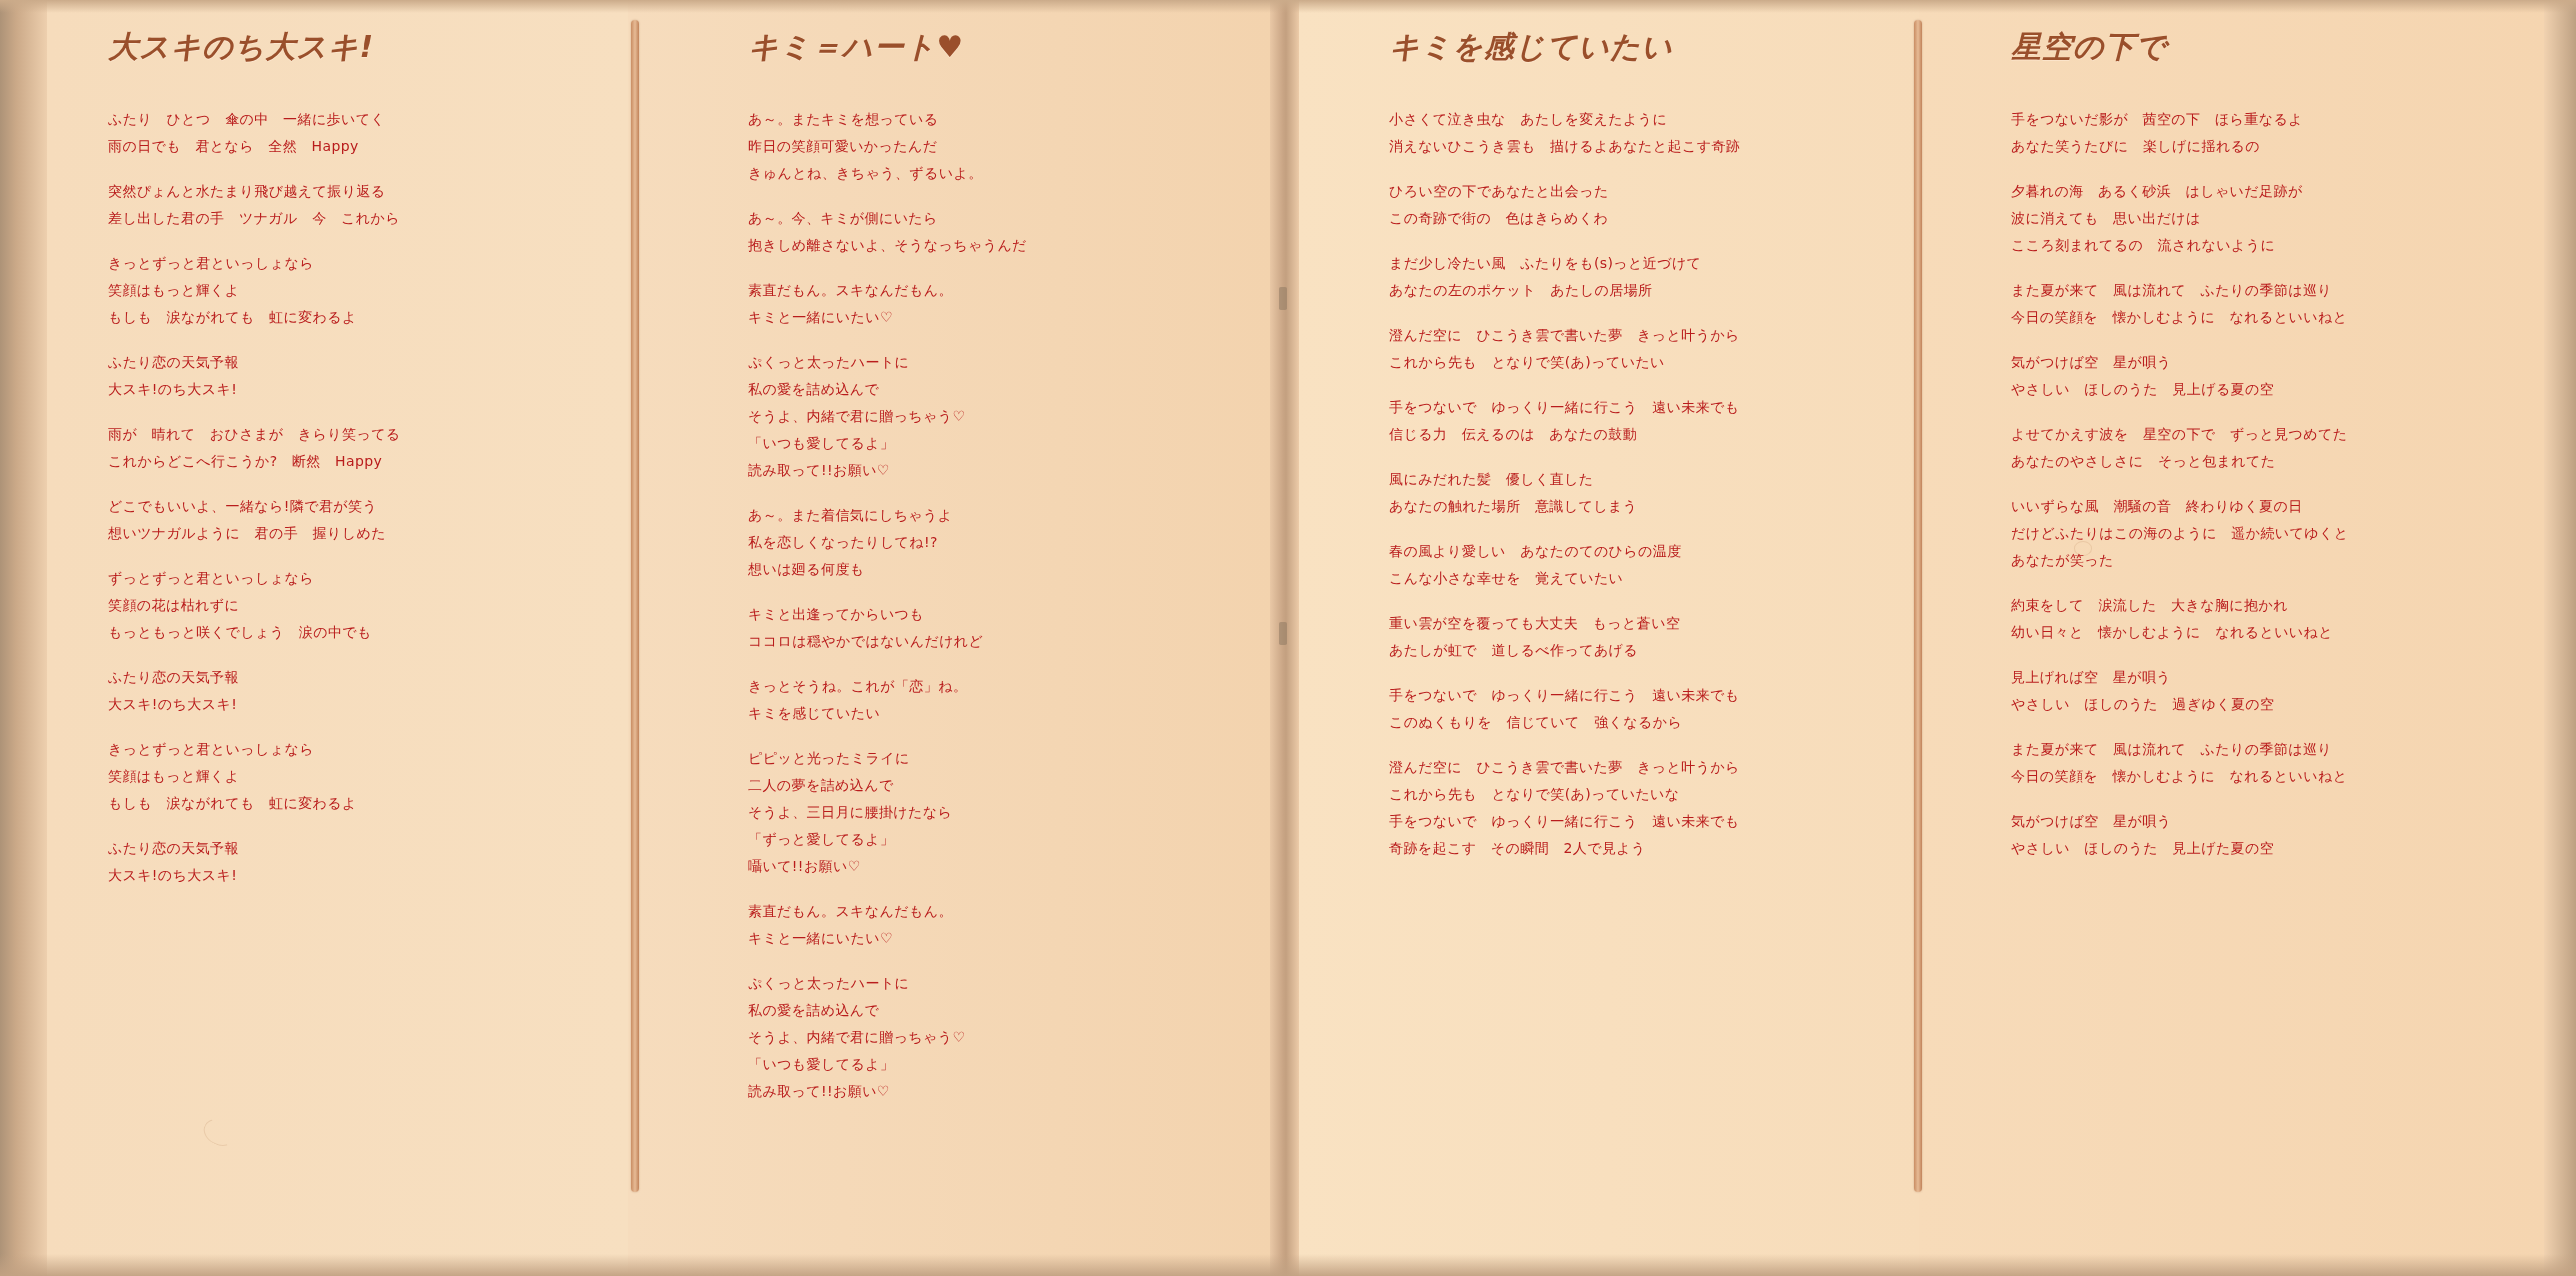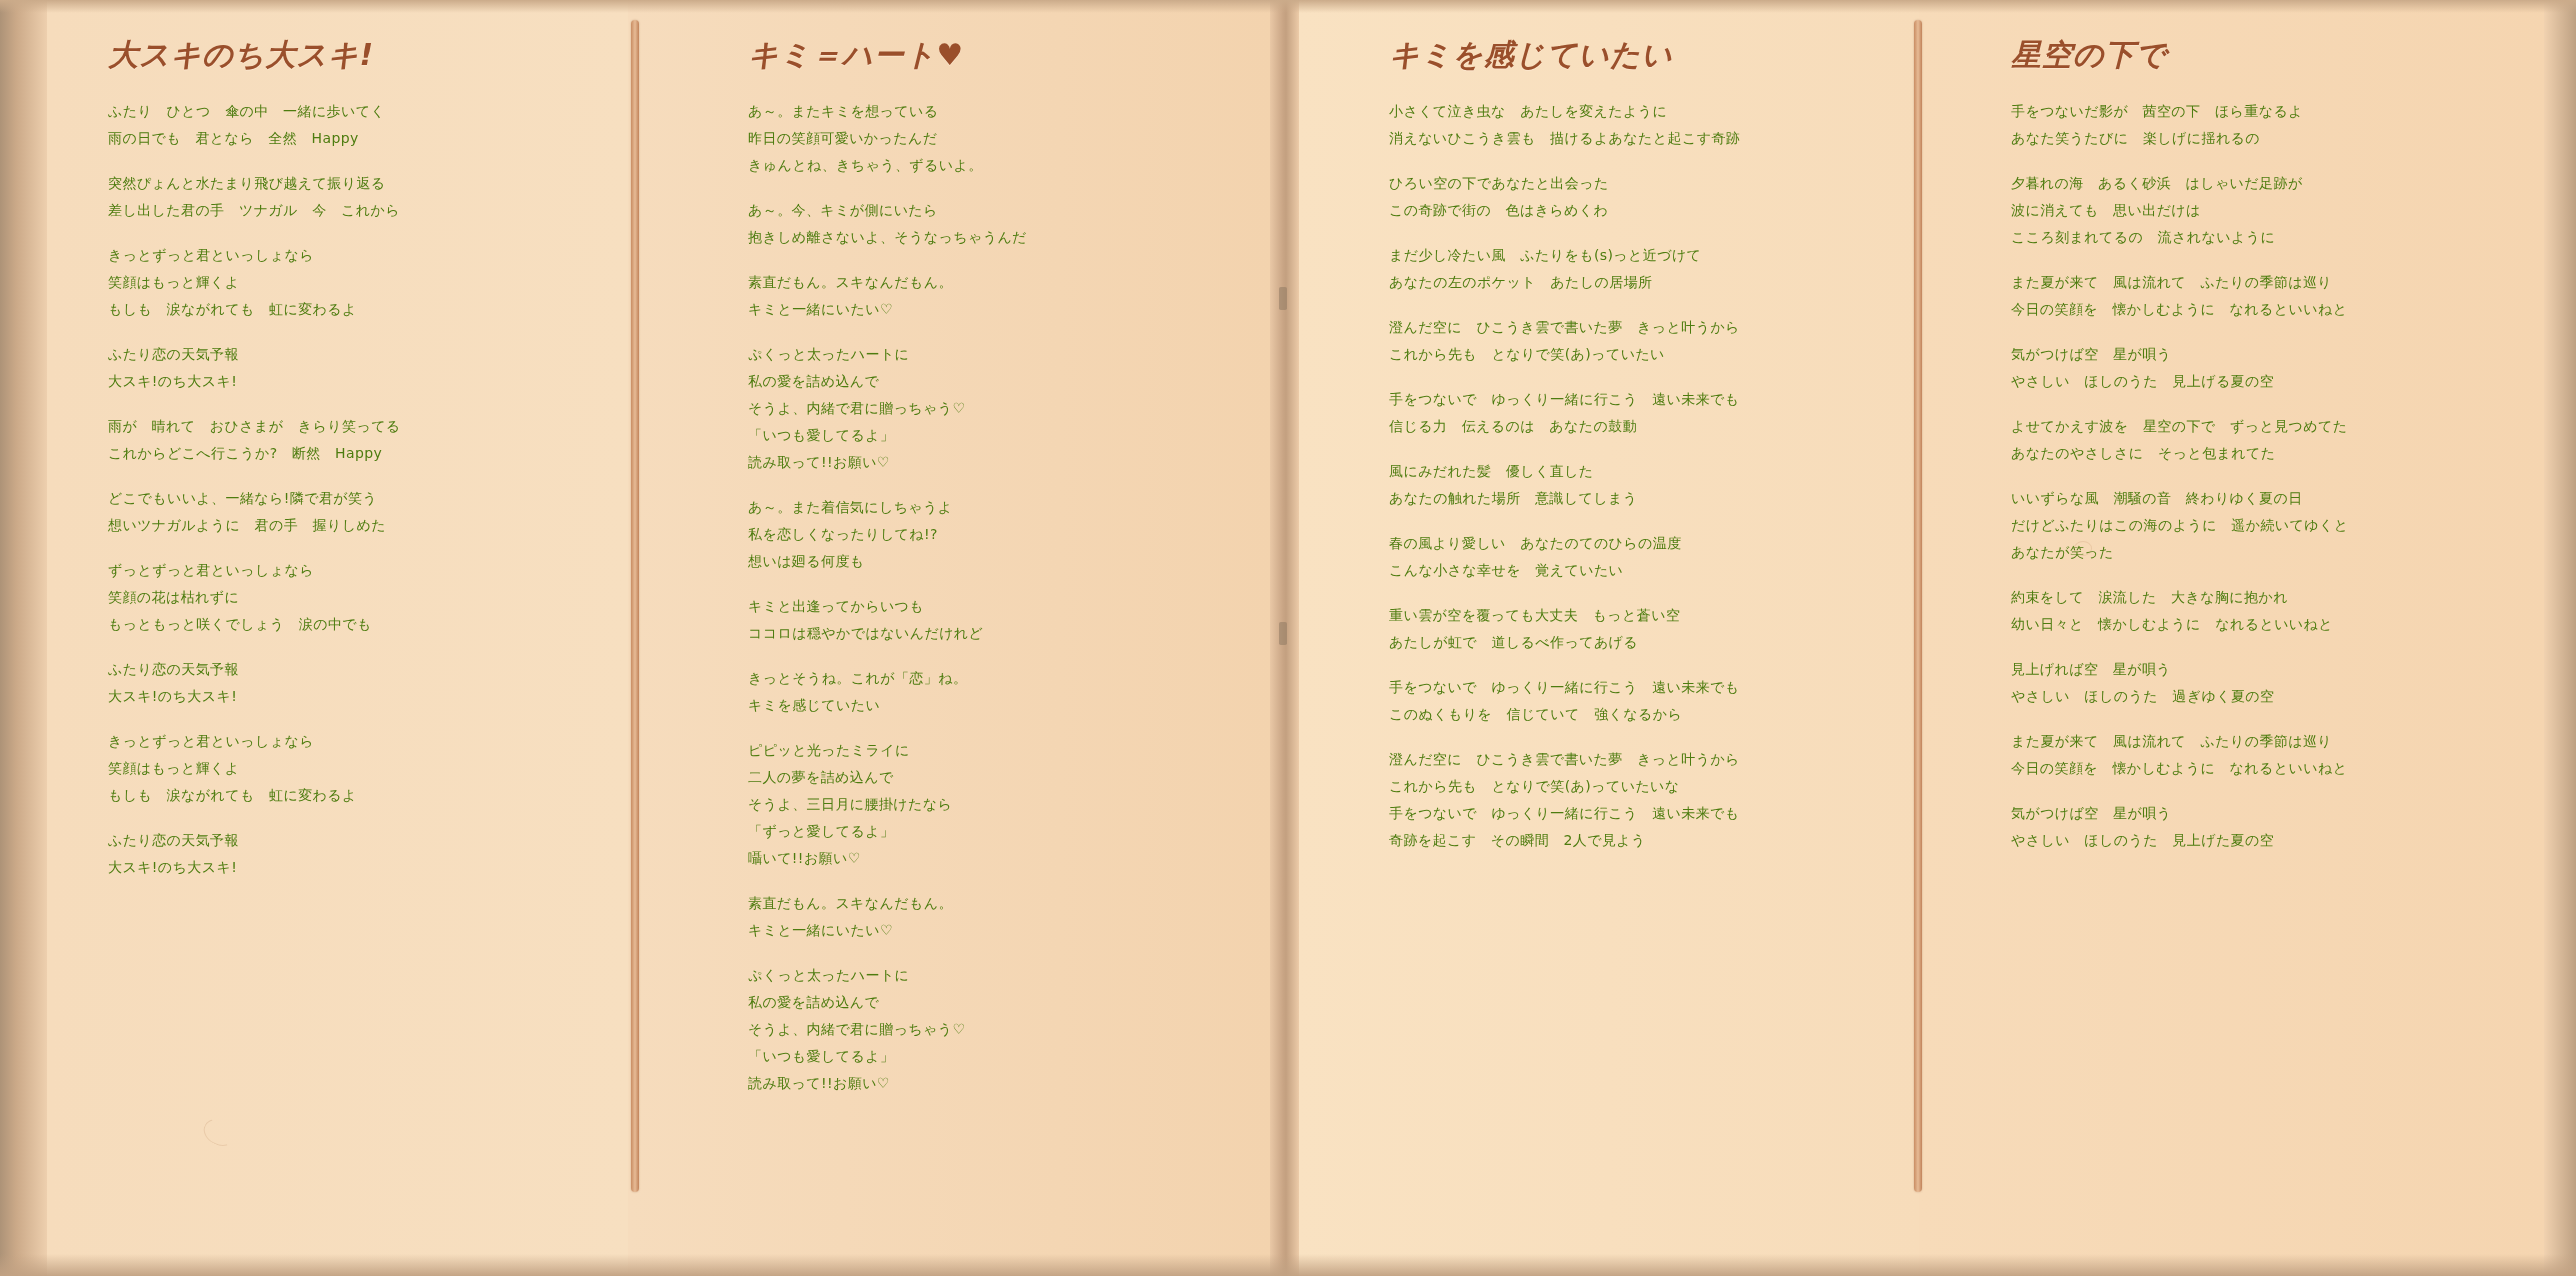--- a/index.html
+++ b/index.html
@@ -102,36 +102,36 @@
     position: absolute;
     top: 0;
   }
   .col-1 { left: 108px;  width: 505px; }
   .col-2 { left: 748px;  width: 505px; }
   .col-3 { left: 1389px; width: 505px; }
   .col-4 { left: 2011px; width: 505px; }
 
   .song-title {
     position: absolute;
-    top: 35px;
+    top: 27px;
     font-family: "DejaVu Sans", "Liberation Sans", sans-serif;
     font-size: 30px;
     font-weight: bold;
     font-style: italic;
     color: #9a4f2b;
     letter-spacing: 0.9px;
     white-space: nowrap;
     text-shadow: 0 0.9px 0 rgba(255,235,215,.6);
   }
   .lyrics {
     position: absolute;
-    top: 98px;
+    top: 106px;
     font-size: 14px;
     line-height: 27px;
-    color: #4d7c0f;
+    color: #b91c1c;
     letter-spacing: 0.4px;
     white-space: pre-wrap;
   }
   .lyrics .stanza {
     margin-bottom: 18px;
   }
   .lyrics .stanza:last-child { margin-bottom: 0; }
   .lyrics .ln { display: block; }
 
   

